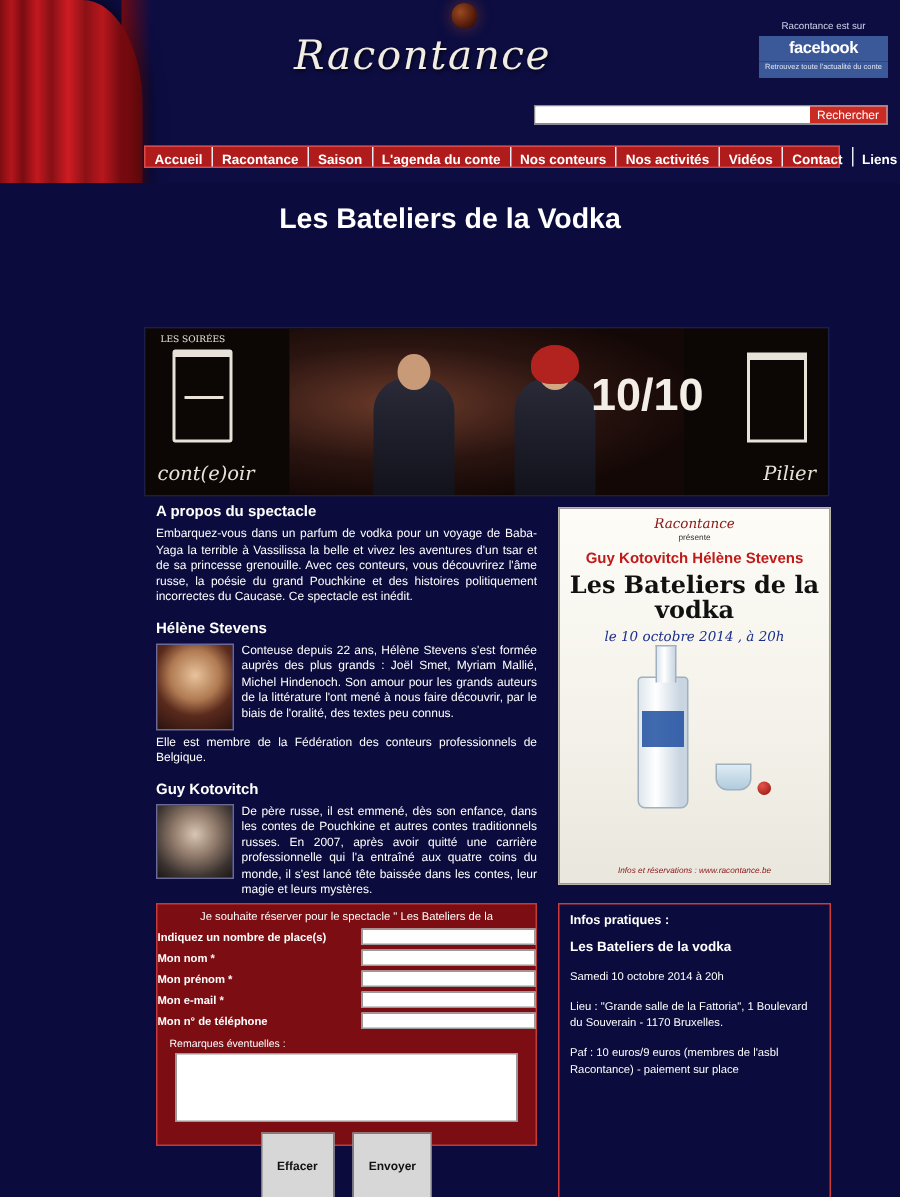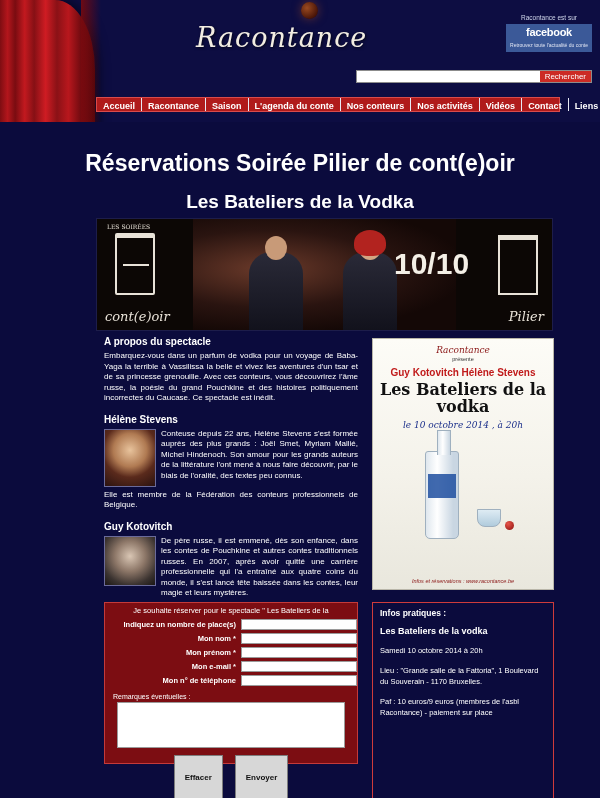--- a/index.html
+++ b/index.html
@@ -434,21 +434,21 @@
     padding: 3px 2px 4px 2px;
   }
   .form-row {
     display: flex;
     align-items: center;
     margin-bottom: 3px;
     padding-right: 4px;
   }
   .form-label {
     flex: 0 0 136px;
-    text-align: right;
+    text-align: left;
     color: #ffffff;
     font-size: 7.5px;
     font-weight: bold;
     padding-right: 5px;
     white-space: nowrap;
   }
   .form-input {
     flex: 1;
     height: 11px;
     border: 1px solid #9a9a9a;
@@ -541,21 +541,20 @@
       <div class="nav-item">Saison</div>
       <div class="nav-item">L'agenda du conte</div>
       <div class="nav-item">Nos conteurs</div>
       <div class="nav-item">Nos activités</div>
       <div class="nav-item">Vidéos</div>
       <div class="nav-item">Contact</div>
       <div class="nav-item">Liens</div>
     </div>
   </div>
 
-  <div class="title-main">Réservations Soirée Pilier de cont(e)oir</div>
   <div class="title-sub">Les Bateliers de la Vodka</div>
 
   <div class="banner">
     <div class="banner-logo">
       <div class="b-top">LES SOIRÉES</div>
       <div class="stool"></div>
       <div class="b-bot">cont(e)oir</div>
     </div>
     <div class="banner-photo">
       <div class="figure f1"></div>

